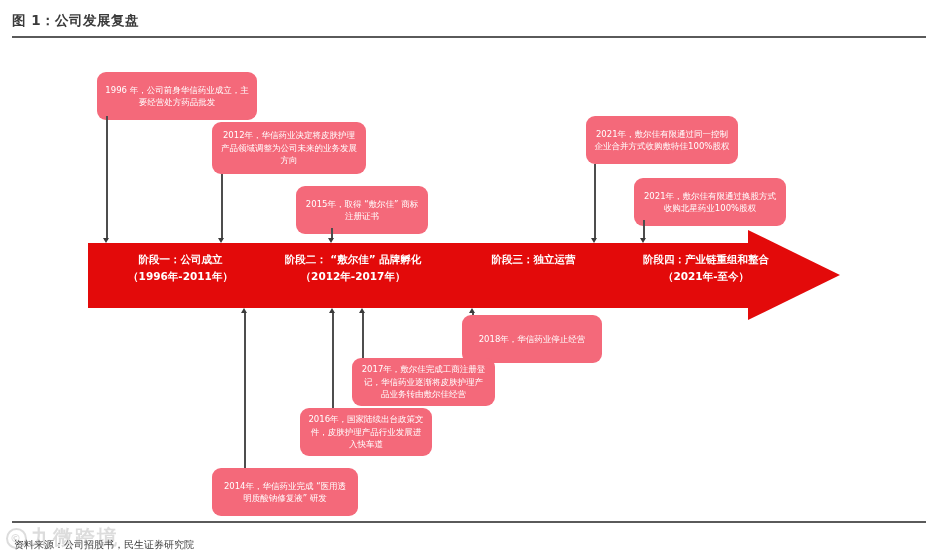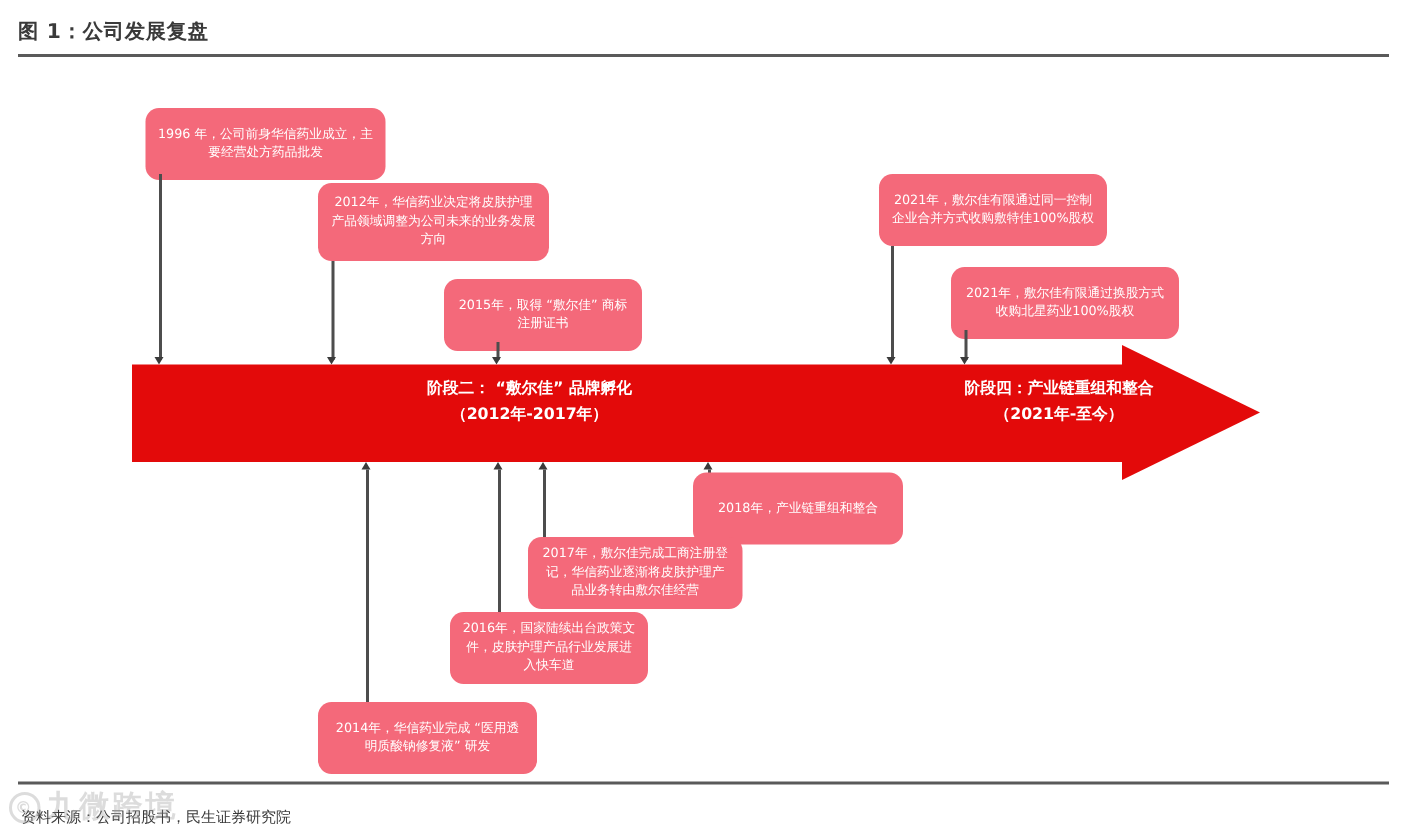--- a/index.html
+++ b/index.html
@@ -121,36 +121,41 @@
   <div class="callout" style="left:634px;top:178px;width:152px;height:42px;">
     <span>2021年，敷尔佳有限通过换股方式收购北星药业100%股权</span>
   </div>
   <div class="conn" style="left:643px;top:220px;height:20px;"></div>
   <div class="arrowhead arrow-down" style="left:640.2px;top:238px;"></div>
 
   <div class="bar-wrap">
     <div class="bar-body"></div>
     <div class="bar-head"></div>
 
+    <div class="stage" style="left:10px;width:165px;">
+      <span class="l1">阶段一：公司成立</span>
+      <span class="l2">（1996年-2011年）</span>
+    </div>
     <div class="stage" style="left:160px;width:210px;">
       <span class="l1">阶段二： “敷尔佳” 品牌孵化</span>
       <span class="l2">（2012年-2017年）</span>
     </div>
     <div class="stage" style="left:363px;width:165px;">
+      <span class="l1">阶段三：独立运营</span>
     </div>
     <div class="stage" style="left:518px;width:200px;">
       <span class="l1">阶段四：产业链重组和整合</span>
       <span class="l2">（2021年-至今）</span>
     </div>
   </div>
 
   <div class="arrowhead arrow-up" style="left:469.2px;top:308px;"></div>
   <div class="conn" style="left:472px;top:313px;height:7px;"></div>
   <div class="callout" style="left:462px;top:315px;width:140px;height:32px;">
-    <span>2018年，产业链重组和整合</span>
+    <span>2018年，华信药业停止经营</span>
   </div>
 
   <div class="arrowhead arrow-up" style="left:359.2px;top:308px;"></div>
   <div class="conn" style="left:362px;top:313px;height:49px;"></div>
   <div class="callout" style="left:352px;top:358px;width:143px;height:48px;">
     <span>2017年，敷尔佳完成工商注册登记，华信药业逐渐将皮肤护理产品业务转由敷尔佳经营</span>
   </div>
 
   <div class="arrowhead arrow-up" style="left:329.2px;top:308px;"></div>
   <div class="conn" style="left:332px;top:313px;height:98px;"></div>

